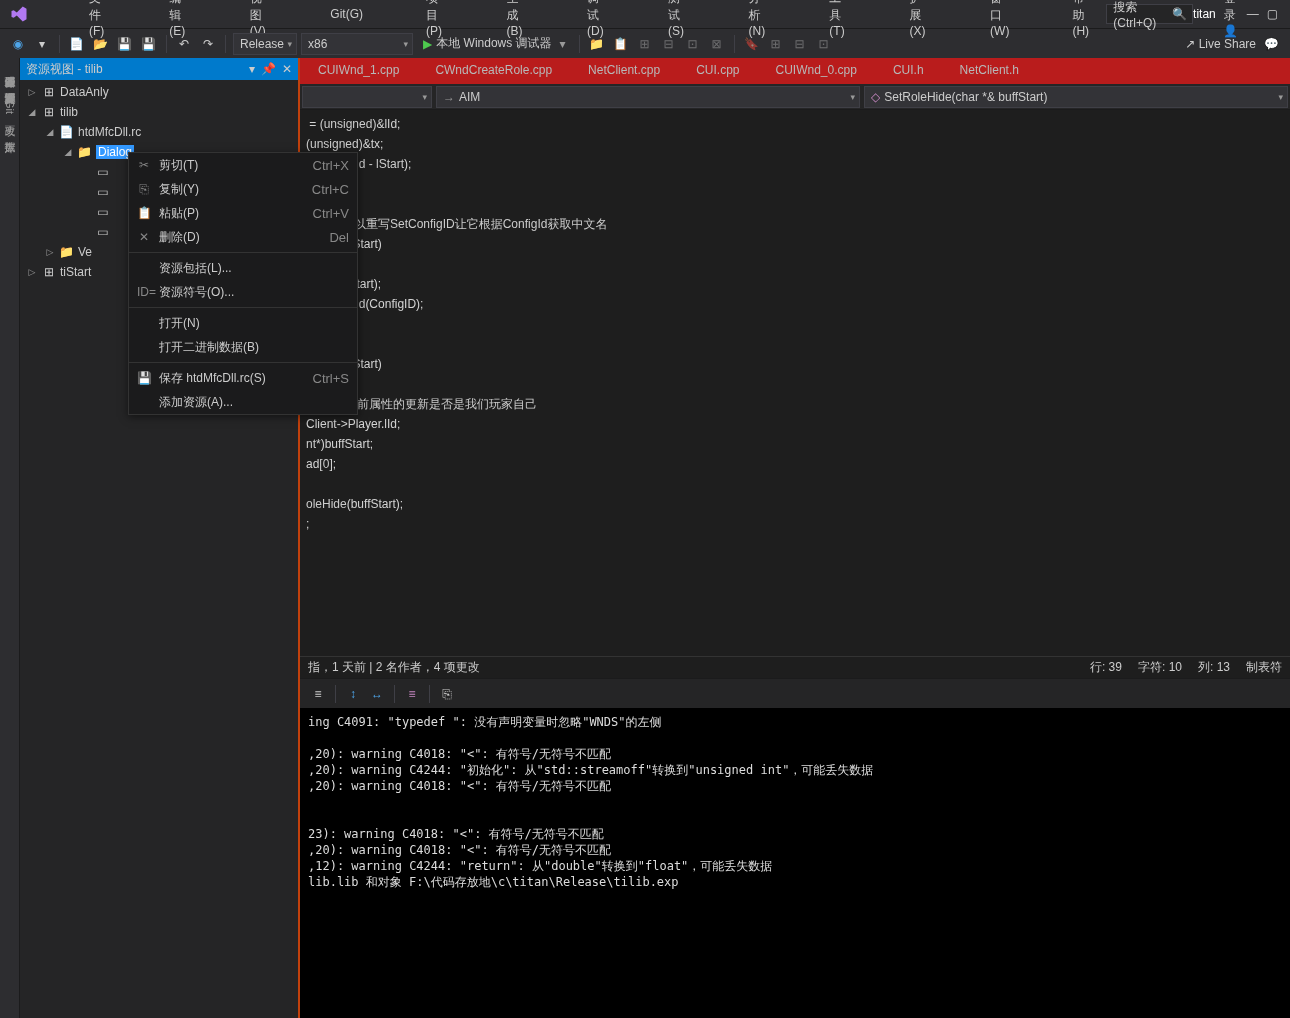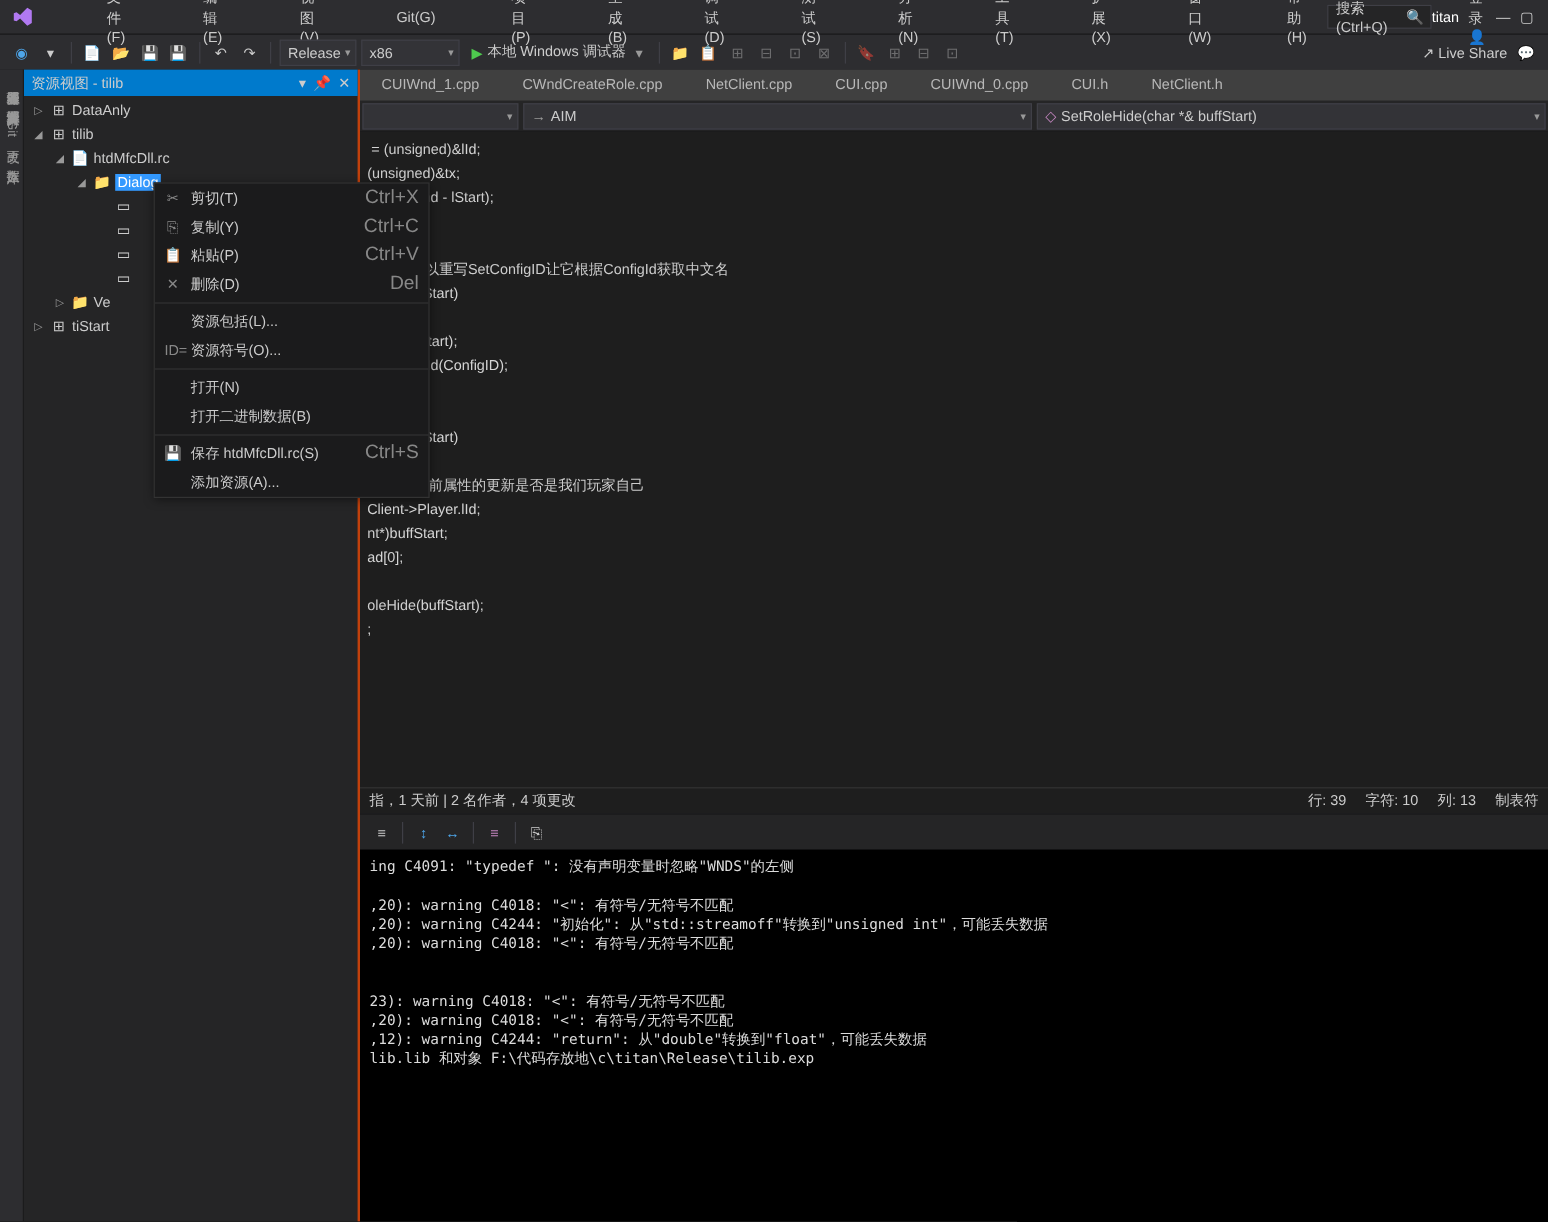--- a/index.html
+++ b/index.html
@@ -28,24 +28,24 @@
 .tree{padding:2px 0;flex:1;position:relative;}
 .tnode{display:flex;align-items:center;height:20px;padding-left:6px;gap:4px;}
 .tw{width:12px;text-align:center;color:#999;font-size:9px;}
 .ticon{width:14px;height:14px;display:inline-flex;align-items:center;justify-content:center;}
 .tsel{background:#3399ff;color:#fff;padding:0 2px;}
 .ctx-menu{position:absolute;left:108px;top:72px;width:230px;background:#1b1b1c;border:1px solid #333;box-shadow:0 2px 8px rgba(0,0,0,.5);z-index:50;}
 .ctx-item{height:24px;display:flex;align-items:center;padding:0 8px 0 30px;position:relative;color:#ccc;}
 .ctx-item.disabled{color:#666;}
 .ctx-item.hover{background:#094771;color:#fff;}
 .ctx-item .cicon{position:absolute;left:8px;width:14px;text-align:center;color:#888;}
-.ctx-item .short{margin-left:auto;color:#888;font-size:16px;}
+.ctx-item .short{margin-left:auto;color:#888;font-size:13px;}
 .ctx-sep{height:1px;background:#333;margin:3px 0;}
 .main{flex:1;display:flex;flex-direction:column;min-width:0;}
-.tabstrip{height:26px;background:#404040;display:flex;align-items:flex-end;}
+.tabstrip{height:26px;background:#b91c1c;display:flex;align-items:flex-end;}
 .ftab{height:26px;padding:5px 18px;color:#b8b8b8;font-size:12px;cursor:default;}
 .navbar{height:26px;background:#252526;display:flex;align-items:center;border-bottom:1px solid #1b1b1c;}
 .navdrop{flex:1;height:22px;border:1px solid #3f3f46;margin:0 2px;display:flex;align-items:center;padding:0 6px;position:relative;background:#333337;}
 .navdrop::after{content:"▾";position:absolute;right:4px;color:#999;font-size:9px;}
 .arrow{color:#999;margin-right:4px;}
 .editor{flex:1;background:#1e1e1e;padding:4px 6px;font-family:Consolas,monospace;font-size:14px;line-height:20px;overflow:hidden;white-space:pre;}
 .pl{color:#d4d4d4;}
 .status-strip{height:22px;background:#1e1e1e;border-top:1px solid #333;display:flex;align-items:center;padding:0 8px;font-size:11px;color:#999;gap:18px;}
 .status-strip .right{margin-left:auto;display:flex;gap:16px;}
 .output-tools{height:30px;background:#252526;border-top:1px solid #1b1b1c;display:flex;align-items:center;gap:4px;padding:0 8px;}
@@ -94,21 +94,21 @@
   <span class="tb-btn">📂</span>
   <span class="tb-btn">💾</span>
   <span class="tb-btn">💾</span>
   <span class="tb-sep"></span>
   <span class="tb-btn">↶</span>
   <span class="tb-btn">↷</span>
   <span class="tb-sep"></span>
   <span class="tb-drop" style="width:64px">
       <span>Release</span>
     </span>
-  <span class="tb-drop" style="width:82px">
+  <span class="tb-drop" style="width:112px">
       <span>x86</span>
     </span>
   <span class="run-btn">
       <span class="play">▶</span>
       <span>本地 Windows 调试器</span>
       <span style="margin-left:4px;color:#999">▾</span>
     </span>
   <span class="tb-sep"></span>
   <span class="tb-btn">📁</span>
   <span class="tb-btn">📋</span>

